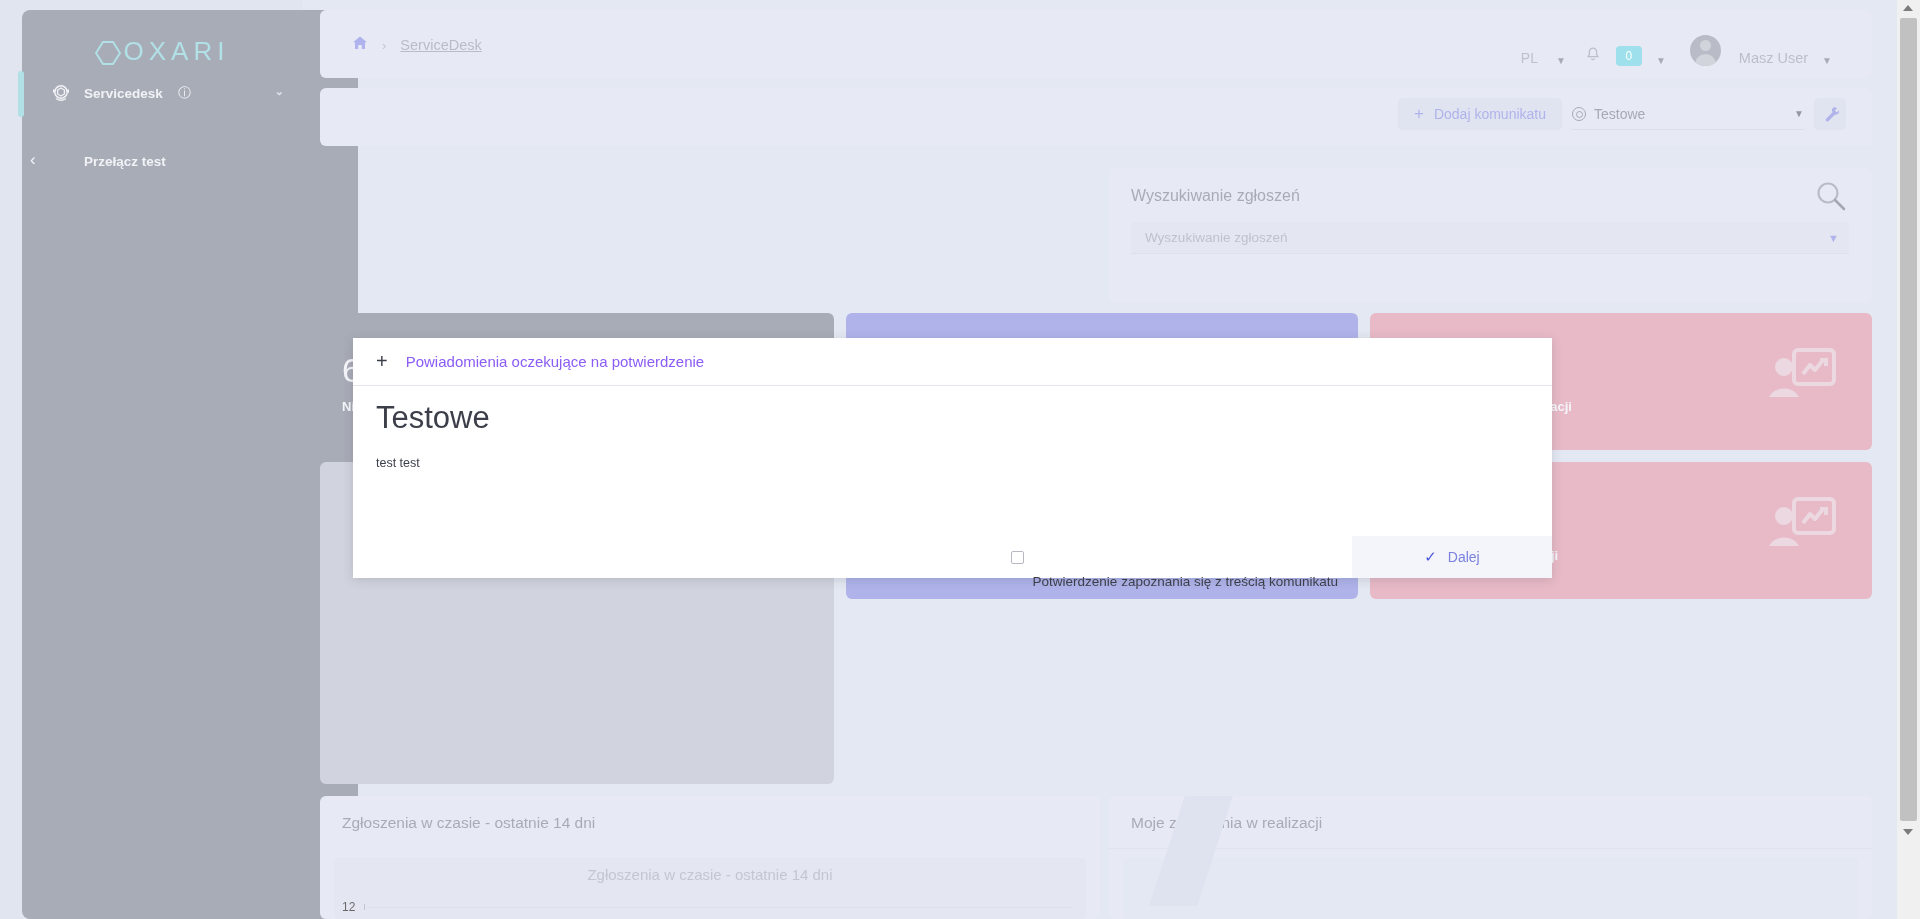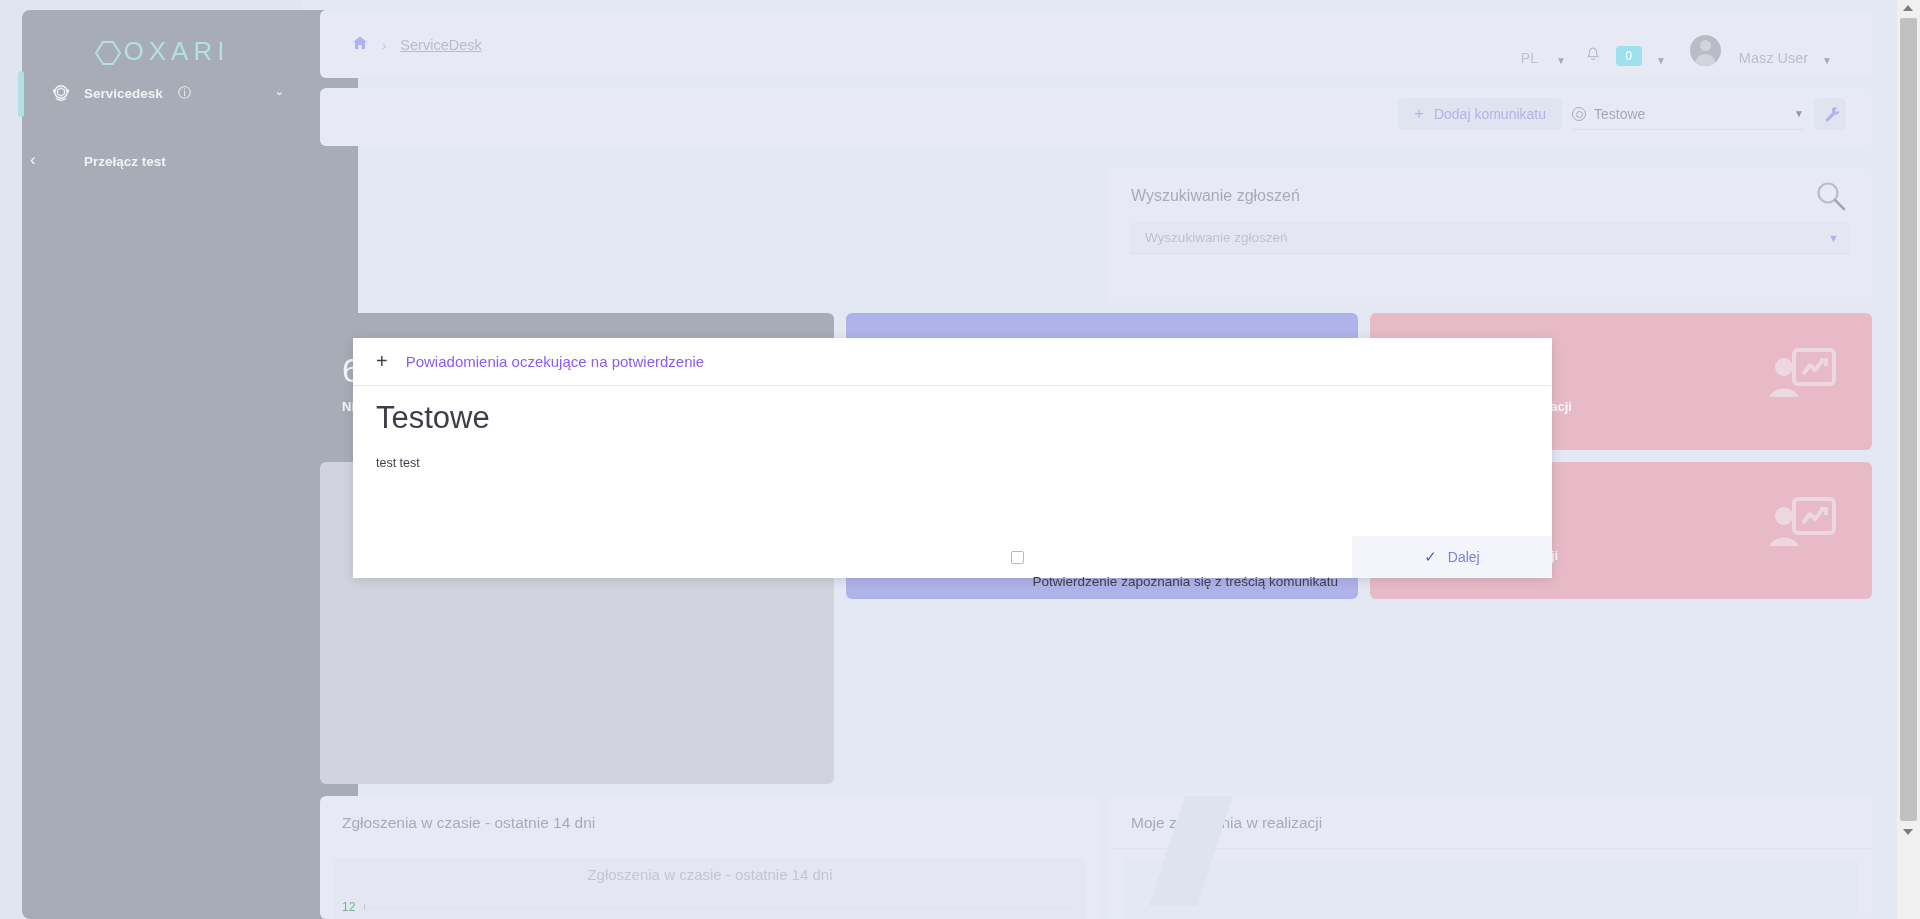--- a/index.html
+++ b/index.html
@@ -191,21 +191,21 @@
   }
   .chart-box {
     position: absolute; left: 14px; top: 62px; right: 14px; bottom: 0;
     background: #d2d8ea; border-radius: 4px;
   }
   .chart-title {
     position: absolute; left: 0; right: 0; top: 8px; text-align: center;
     color: #9ba1b4; font-size: 15px;
   }
   .chart-ytick {
-    position: absolute; left: 8px; top: 42px; color: #15803d; font-size: 12px;
+    position: absolute; left: 8px; top: 42px; color: #000000; font-size: 12px;
   }
   .chart-grid {
     position: absolute; left: 32px; right: 14px; top: 49px; height: 1px; background: #c7cddf;
   }
   .chart-tickmark {
     position: absolute; left: 30px; top: 46px; width: 1px; height: 6px; background: #9aa0b3;
   }
 
   .emptybox {
     position: absolute; left: 14px; top: 62px; right: 14px; bottom: 0;

